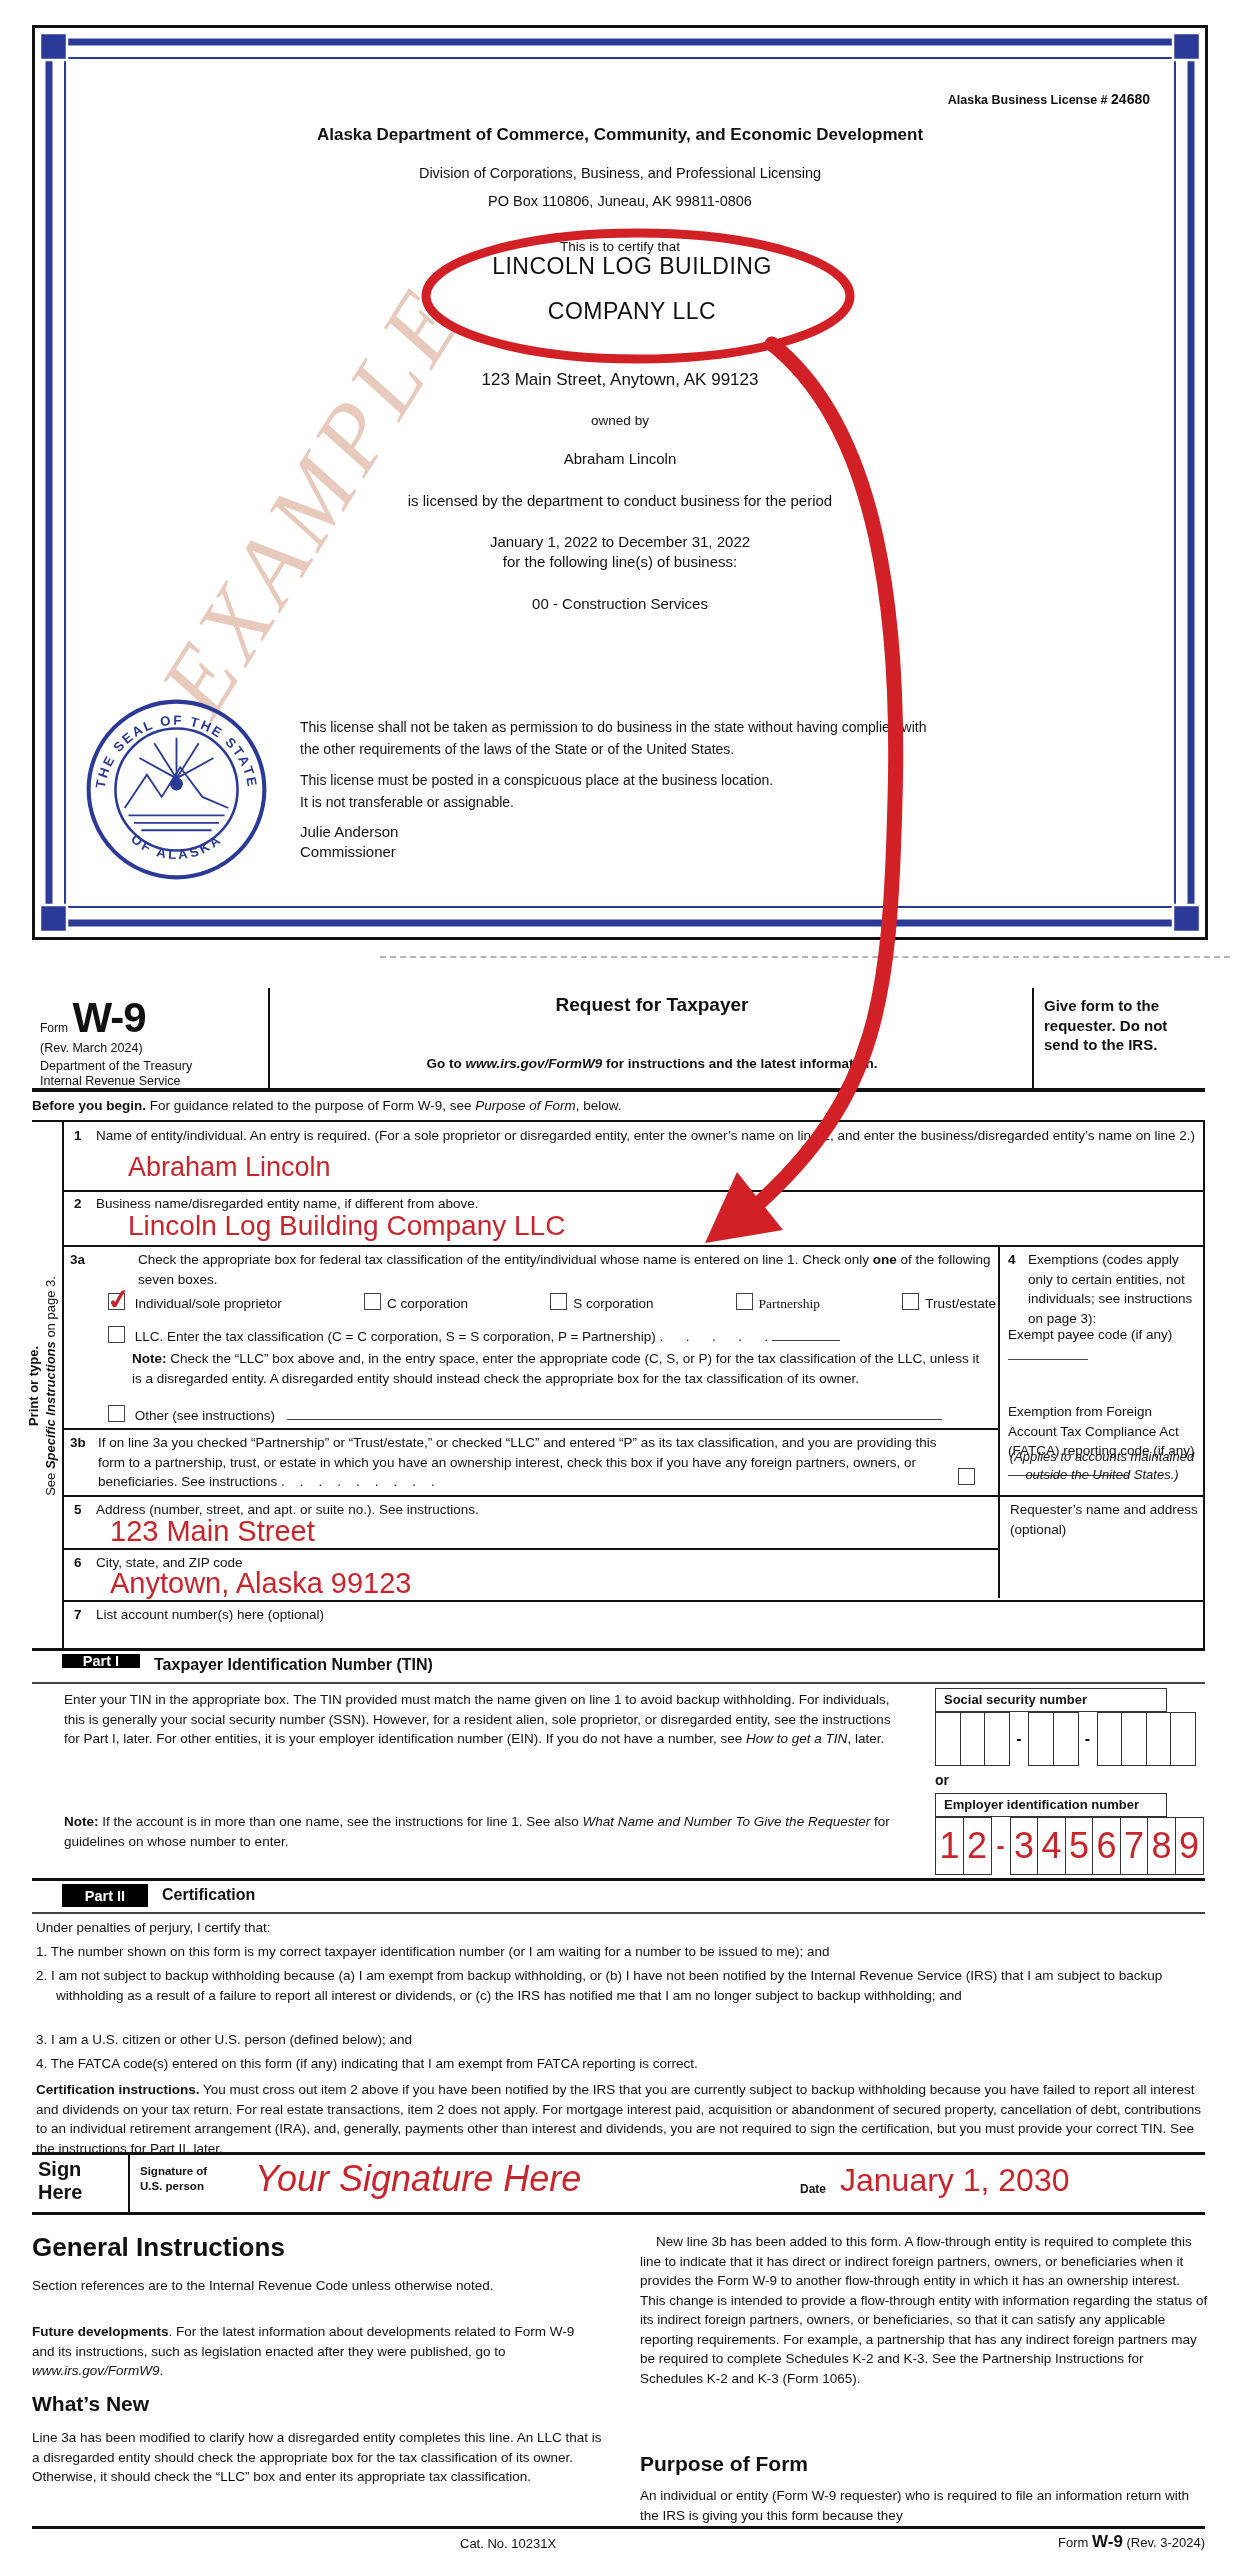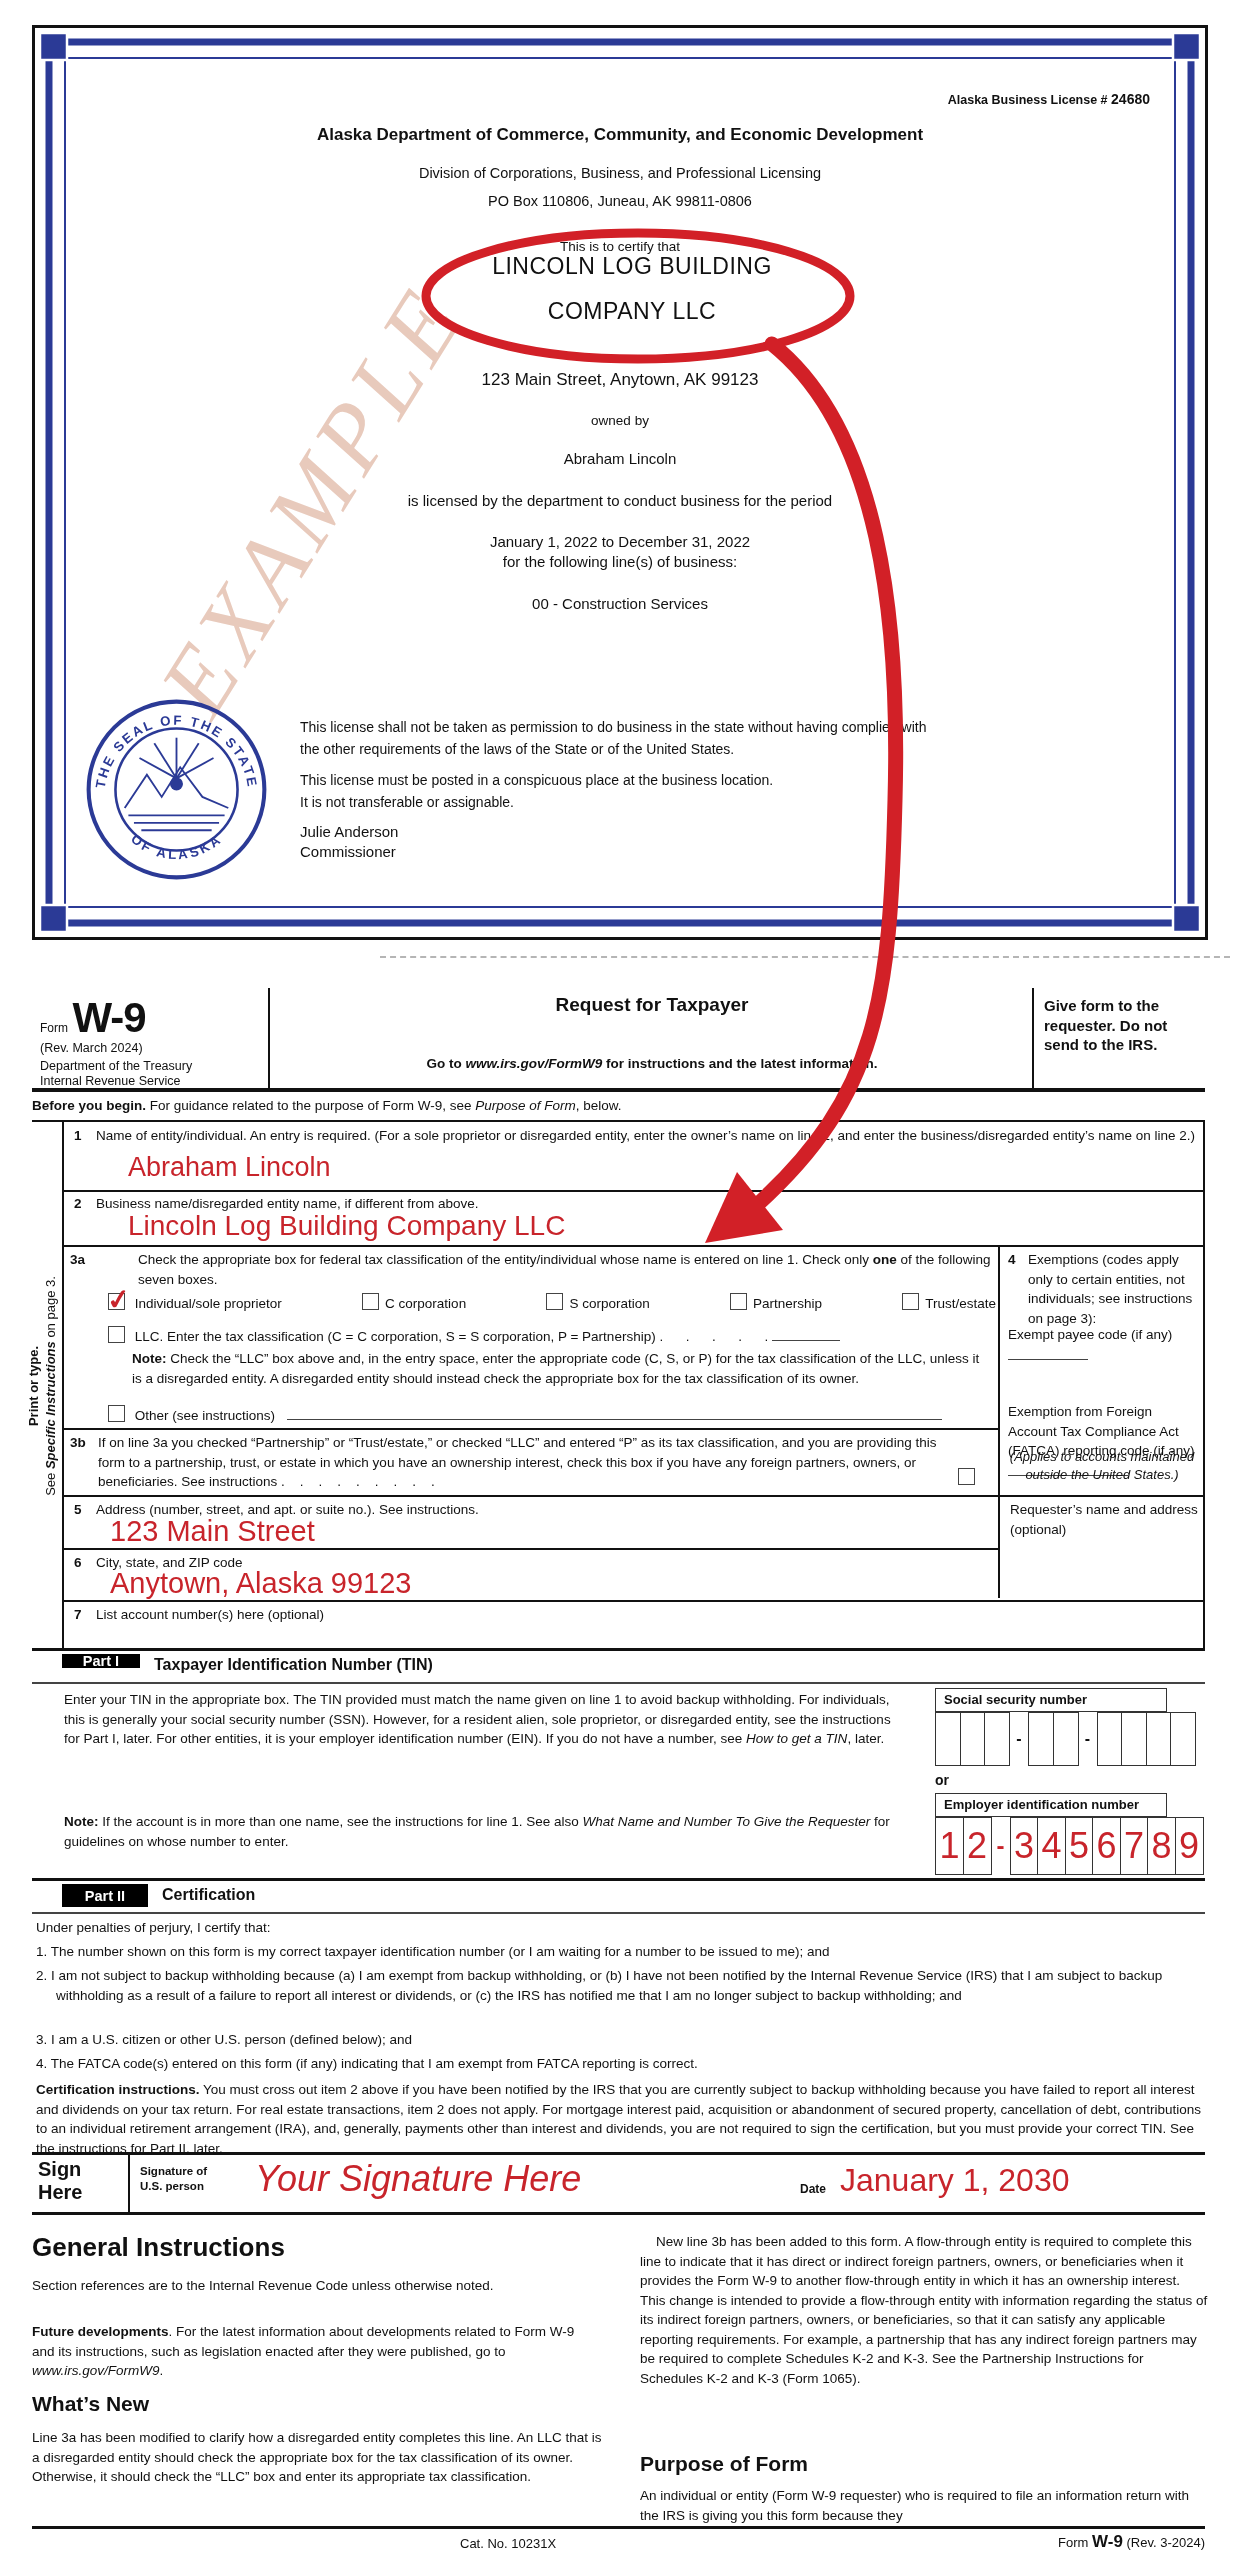--- a/index.html
+++ b/index.html
@@ -159,21 +159,21 @@
   <div class="abs b sm" style="left:70px;top:1250px;">3a</div>
   <div class="abs sm" style="left:98px;top:1250px;width:880px;margin-left:40px;">
     <span>Check the appropriate box for federal tax classification of the entity/individual whose name is entered on line 1. Check only </span><span class="b">one</span><span> of the following seven boxes.</span>
   </div>
   <div class="abs sm" style="left:108px;top:1293px;width:888px;display:flex;justify-content:space-between;">
     <span style="position:relative;"><span class="cb"></span>
       <span class="abs red b" style="left:-1px;top:-13px;font-size:28px;transform:rotate(-6deg);">✓</span>
       <span style="margin-left:6px;">Individual/sole proprietor</span></span>
     <span><span class="cb"></span><span style="margin-left:6px;">C corporation</span></span>
     <span><span class="cb"></span><span style="margin-left:6px;">S corporation</span></span>
-    <span><span class="cb"></span><span style="margin-left:6px;">Partnership</span></span>
+    <span><span class="cb"></span><span style="margin-left:6px;font-family:Liberation Serif, serif;">Partnership</span></span>
     <span><span class="cb"></span><span style="margin-left:6px;">Trust/estate</span></span>
   </div>
   <div class="abs sm" style="left:108px;top:1326px;width:890px;white-space:nowrap;">
     <span class="cb"></span>
     <span style="margin-left:6px;">LLC. Enter the tax classification (C = C corporation, S = S corporation, P = Partnership)</span>
     <span class="ws">.      .      .      .      .</span>
     <span class="blank" style="width:68px;"></span>
   </div>
   <div class="abs sm" style="left:132px;top:1349px;width:856px;">
     <span class="b">Note:</span><span> Check the “LLC” box above and, in the entry space, enter the appropriate code (C, S, or P) for the tax classification of the LLC, unless it is a disregarded entity. A disregarded entity should instead check the appropriate box for the tax classification of its owner.</span>

